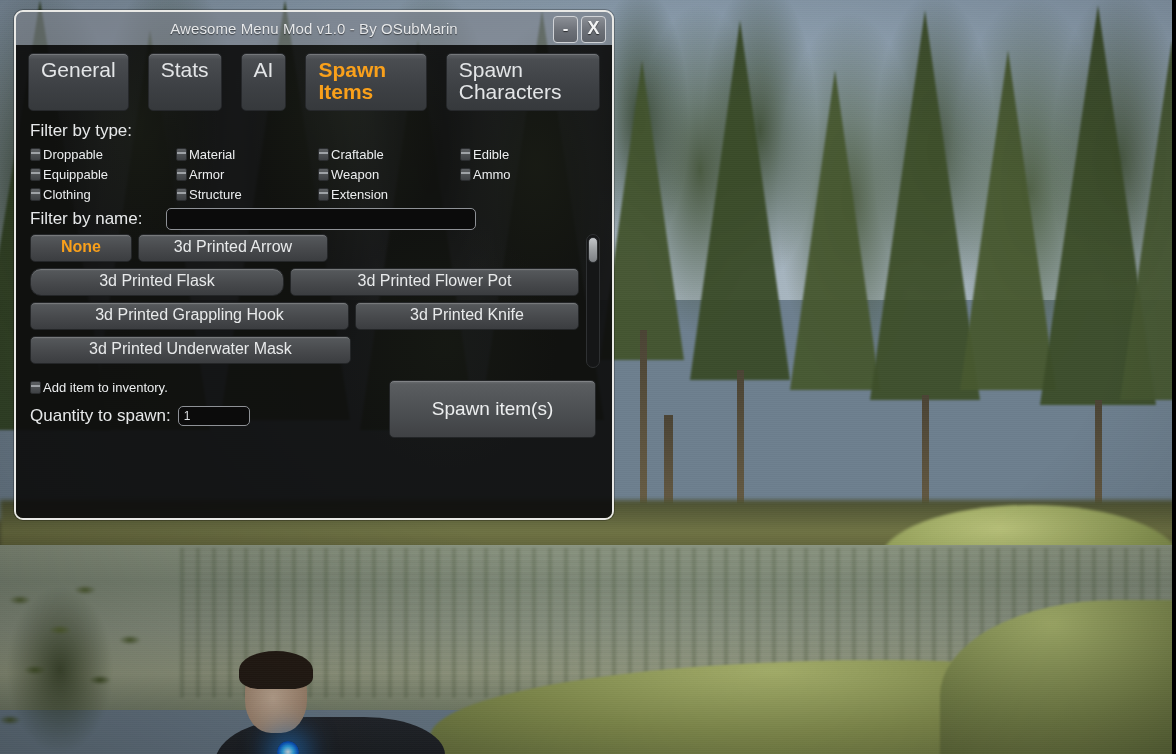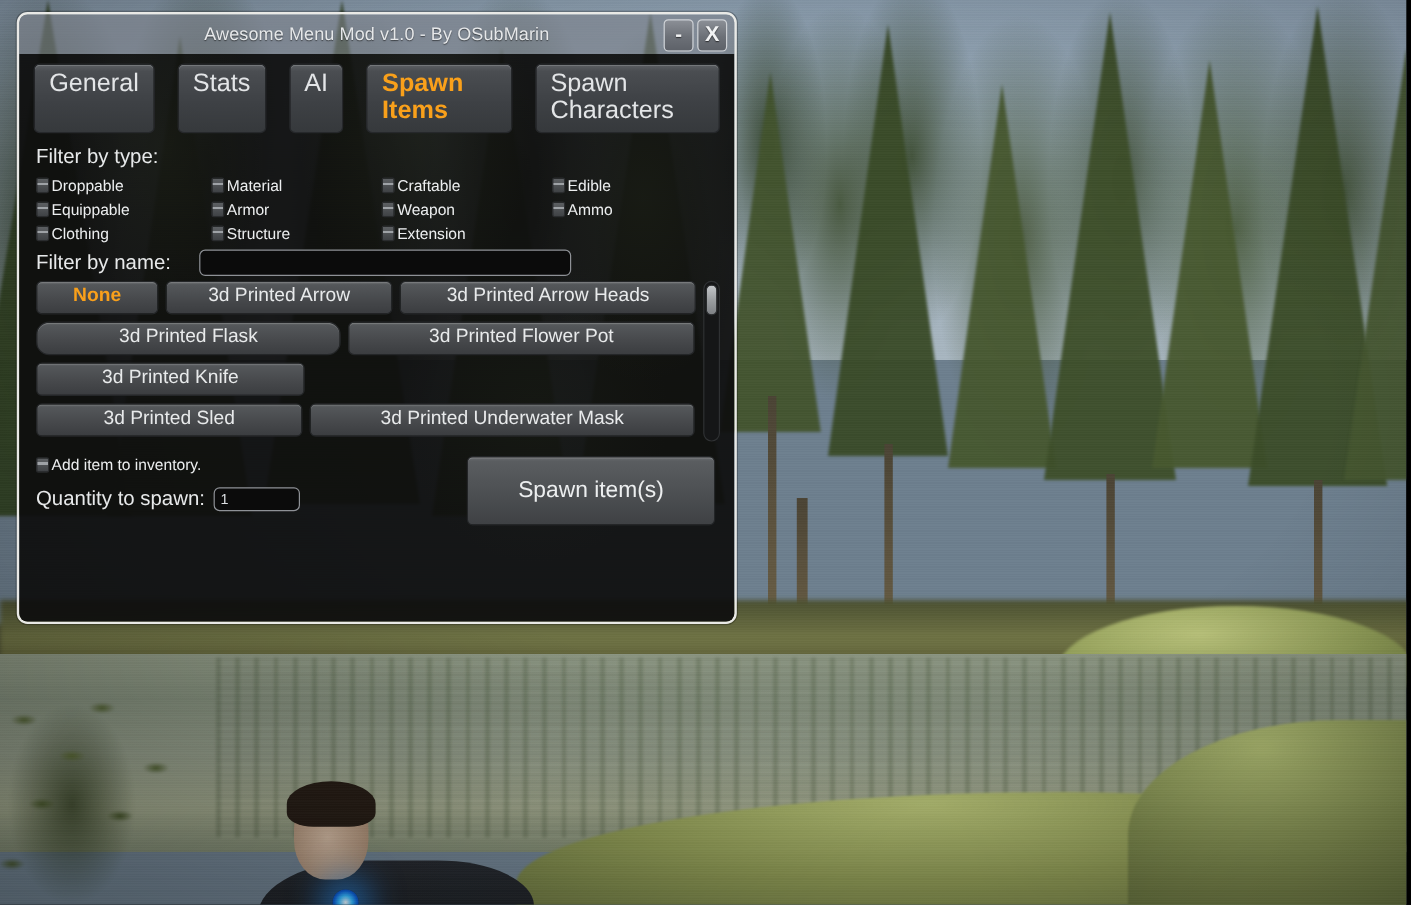--- a/index.html
+++ b/index.html
@@ -529,34 +529,33 @@
           <input class="text-input" type="text" value="" style="">
         </div>
 
 
         <div class="list-wrap">
           <div class="list-scrollarea">
 
             <div class="list-row">
               <div class="item-btn selected" style="width:100px;">None</div>
               <div class="item-btn" style="width:188px;">3d Printed Arrow</div>
-              <div class="item-btn" style="width:245px;">3d Printed Arrow Heads</div>
             </div>
 
             <div class="list-row">
               <div class="item-btn" style="width:252px;border-radius:11px;">3d Printed Flask</div>
               <div class="item-btn" style="width:287px;">3d Printed Flower Pot</div>
             </div>
 
             <div class="list-row">
+              <div class="item-btn" style="width:317px;">3d Printed Grappling Hook</div>
               <div class="item-btn" style="width:222px;">3d Printed Knife</div>
             </div>
 
             <div class="list-row">
-              <div class="item-btn" style="width:220px;">3d Printed Sled</div>
               <div class="item-btn" style="width:319px;">3d Printed Underwater Mask</div>
             </div>
 
           </div>
 
           <div class="scrollbar">
             <div class="scroll-thumb"></div>
           </div>
         </div>
 

